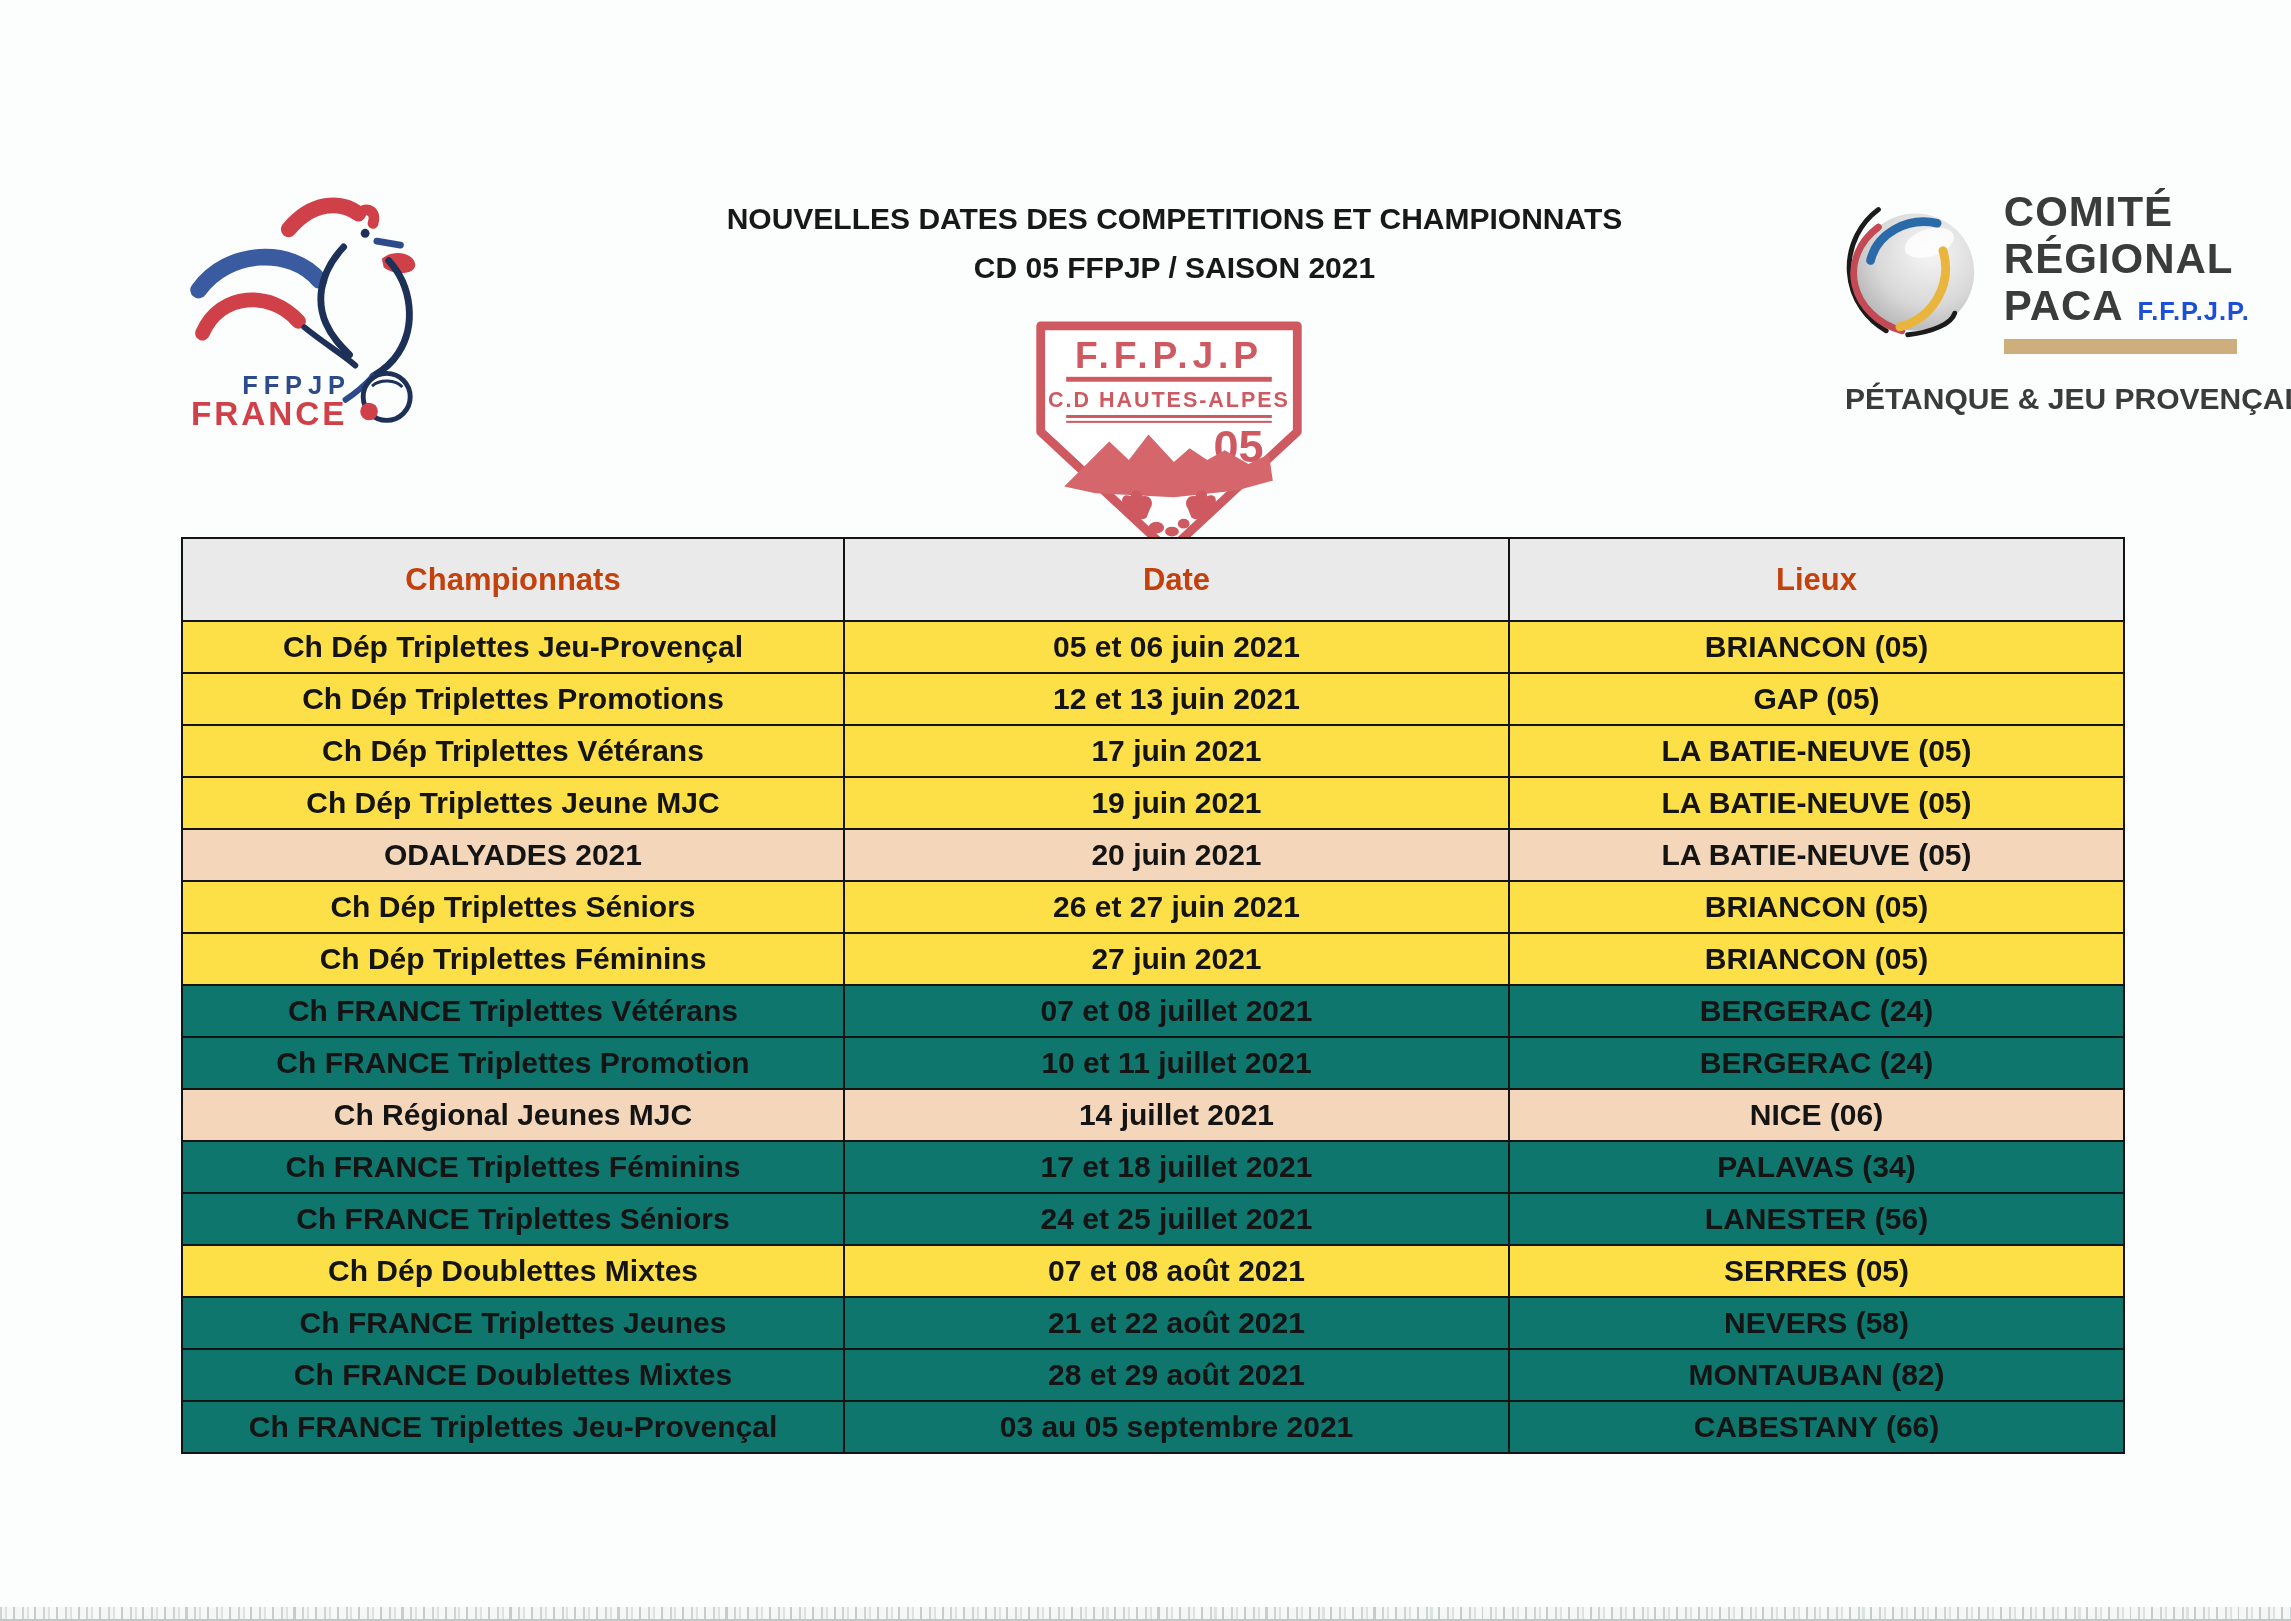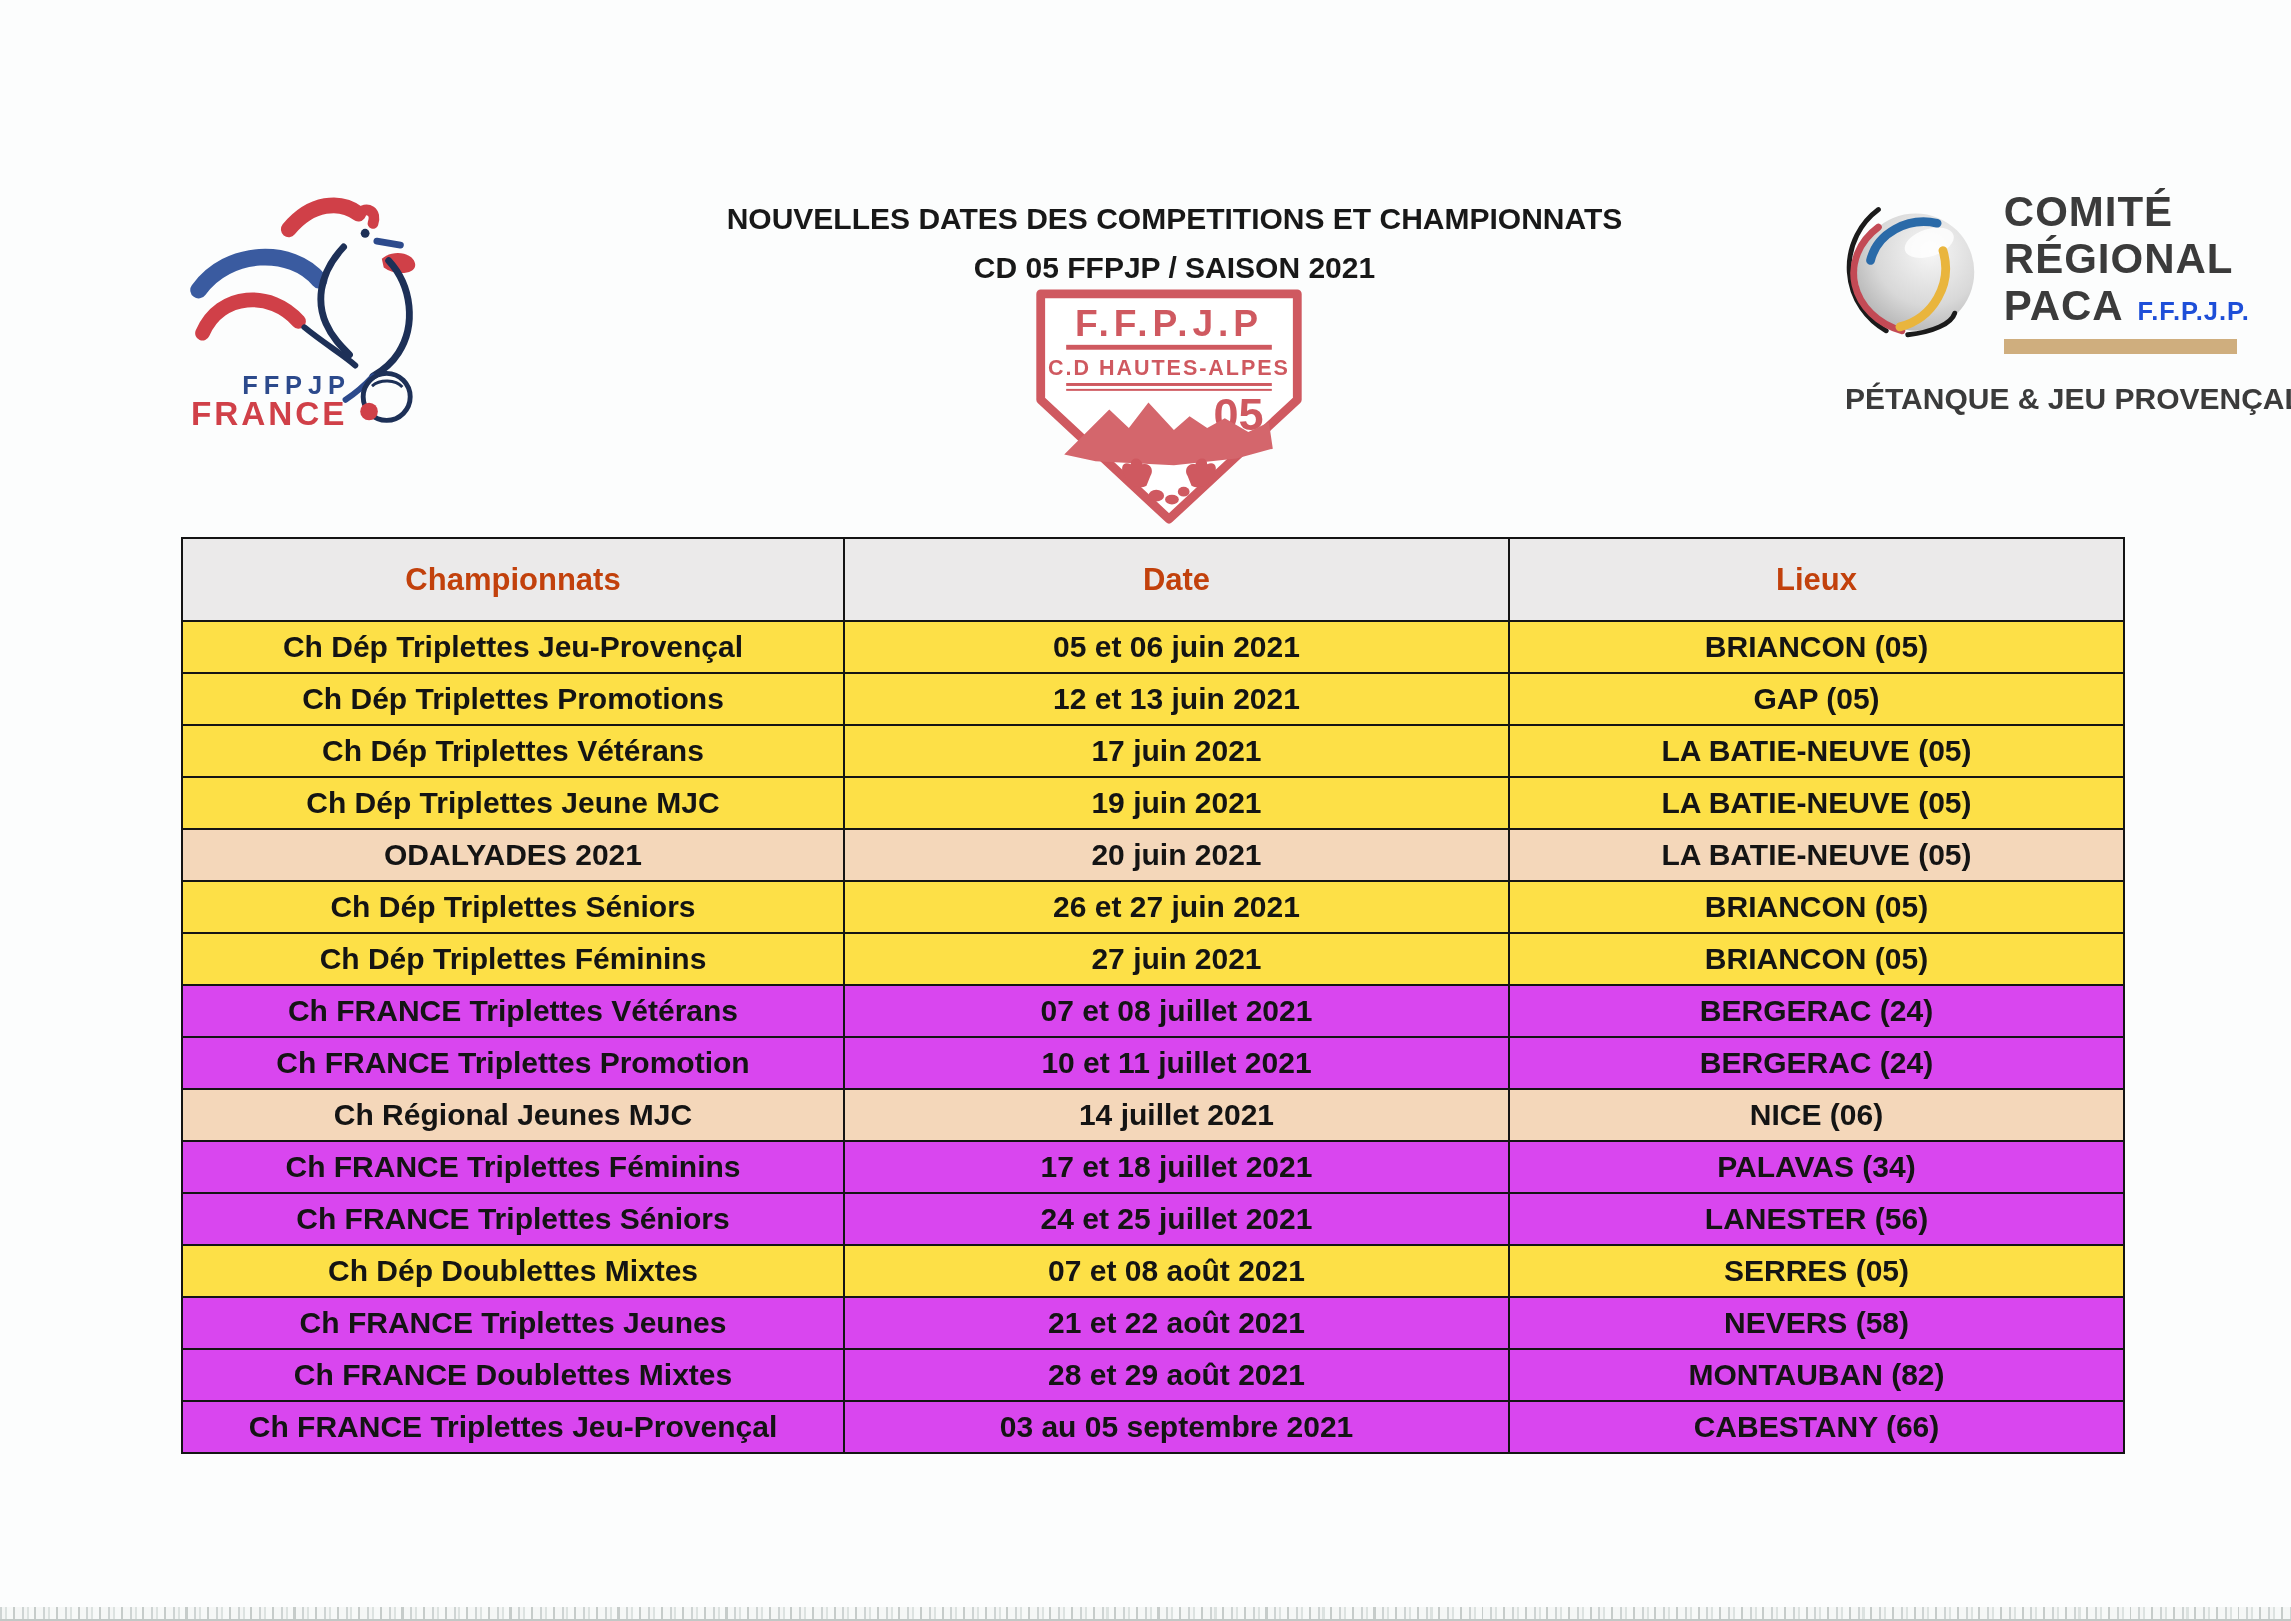--- a/index.html
+++ b/index.html
@@ -4,40 +4,40 @@
 <style>
   html,body{margin:0;padding:0;}
   body{font-family:"Liberation Sans",sans-serif;background:#ffffff;}
   .page{position:relative;width:2292px;height:1621px;background:#fcfdfd;overflow:hidden;}
 
   
   .rooster-wrap{position:absolute;left:179px;top:188px;width:289px;height:260px;}
   .title-block{position:absolute;left:616px;top:194px;width:1117px;text-align:center;color:#181818;}
   .title-line{font-weight:bold;font-size:30px;line-height:49px;letter-spacing:0px;}
 
-  .shield-wrap{position:absolute;left:1027px;top:284px;width:284px;height:247px;}
+  .shield-wrap{position:absolute;left:1027px;top:316px;width:284px;height:247px;}
 
   .paca-wrap{position:absolute;left:1845px;top:188px;width:431px;}
   .paca-top{display:flex;align-items:flex-start;}
   .paca-text{margin-left:11.8px;color:#3b3b3b;}
   .paca-line{font-weight:bold;font-size:42px;line-height:47px;letter-spacing:1px;}
   .paca-row3{display:flex;align-items:baseline;}
   .paca-ffpjp{font-weight:bold;font-size:25.5px;color:#1d4ed8;margin-left:13.7px;letter-spacing:1px;}
   .paca-bar{width:233px;height:15.7px;background:#cfae7e;margin-top:9.8px;}
   .paca-tagline{font-weight:bold;font-size:30px;color:#3b3b3b;margin-top:15.7px;letter-spacing:0px;white-space:nowrap;}
 
   
   table.comp{position:absolute;left:181px;top:537px;width:1941px;border-collapse:collapse;table-layout:fixed;}
   table.comp,table.comp th,table.comp td{border:2px solid #141414;}
   table.comp{border:2.9px solid #141414;}
   table.comp th{height:47px;background:#ebeaea;font-size:31px;font-weight:bold;color:#c2410c;text-align:center;padding:17px;}
   table.comp td{height:50px;font-size:30px;font-weight:bold;color:#141414;text-align:center;padding:0;white-space:nowrap;}
   tr.tone-green td{background:#fde047;}
   tr.tone-peach td{background:#f4d7ba;}
-  tr.tone-blue  td{background:#d946ef;margin-left:32px;}
+  tr.tone-blue  td{background:#0f766e;margin-left:32px;}
 
   
   .scan-noise{position:absolute;left:0;bottom:0;width:100%;height:11.8px;opacity:.55;
     background:repeating-linear-gradient(90deg,#aab4b1 0 2px,#eef1f0 2px 4.9px,#c3ccc9 4.9px 6.9px,#f4f6f5 6.9px 12.7px,#9aa5a2 12.7px 14.7px,#f1f3f2 14.7px 21.6px);
     border-bottom:2px solid #939d9a;}
 </style>
 </head>
 <body>
 
 <div class="page">

